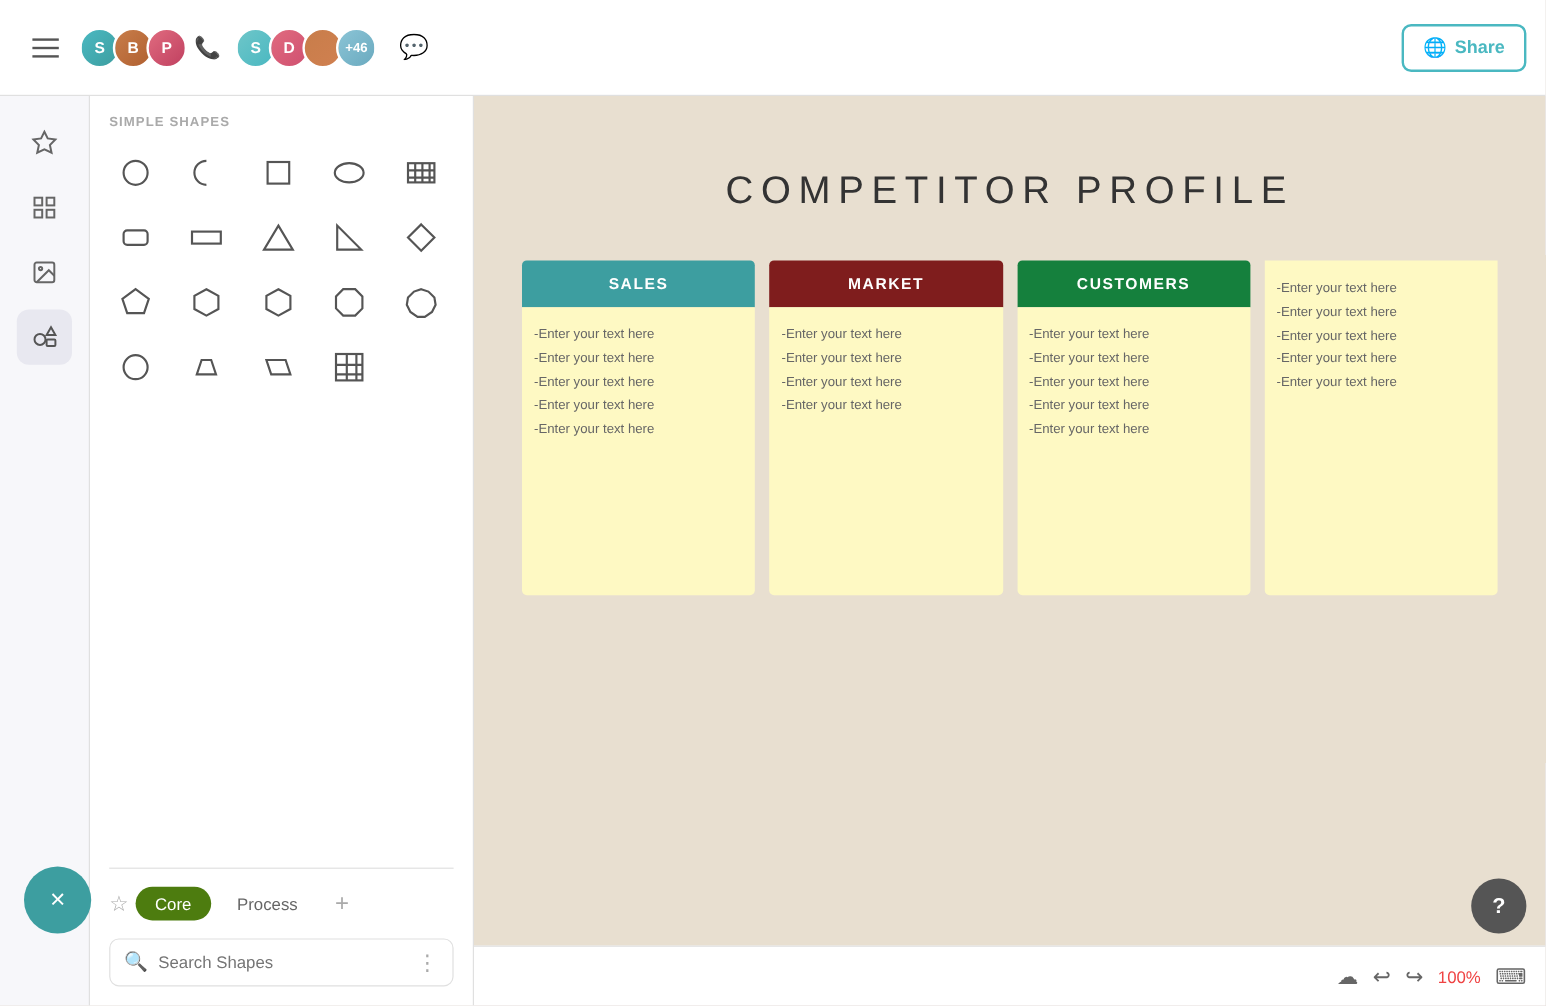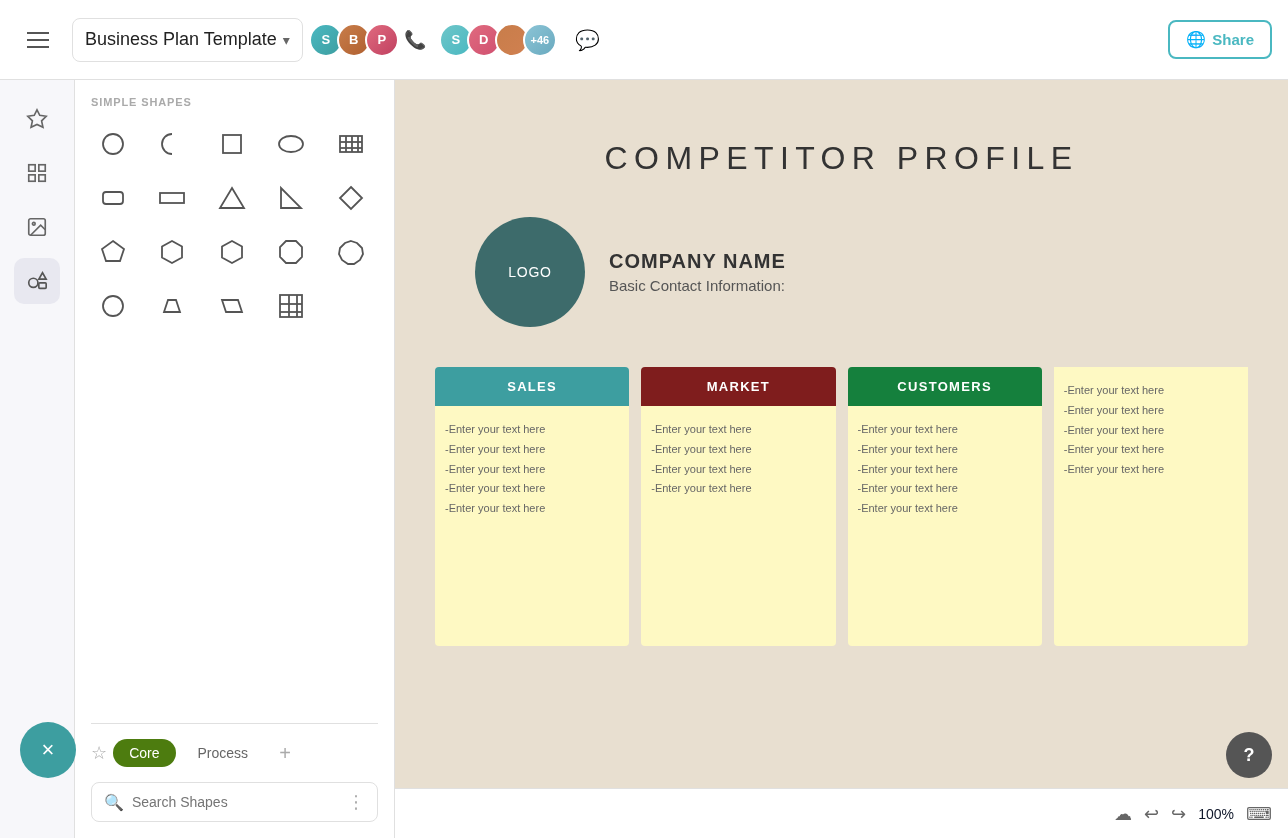--- a/index.html
+++ b/index.html
@@ -140,21 +140,21 @@
     .col-body-text { font-size: 11px; color: #666; line-height: 1.8; }
 
     
     .bottom-bar {
       position: absolute; bottom: 0; left: 395px; right: 0; height: 50px;
       background: #fff; border-top: 1px solid #e0e0e0;
       display: flex; align-items: center; justify-content: flex-end;
       padding: 0 16px; gap: 12px; z-index: 100;
     }
     .bottom-icon { font-size: 18px; color: #666; cursor: pointer; background: none; border: none; }
-    .zoom-label { font-size: 14px; color: #0f172a; font-weight: 500; }
+    .zoom-label { font-size: 14px; color: #ef4444; font-weight: 500; }
     .keyboard-icon { font-size: 18px; color: #666; }
 
     
     .close-fab {
       position: absolute; bottom: 60px; left: 20px; width: 56px; height: 56px;
       background: #3d9ea0; border-radius: 50%; display: flex; align-items: center; justify-content: center;
       cursor: pointer; border: none; z-index: 200; font-size: 22px; color: #fff; font-weight: 300;
     }
 
     
@@ -176,24 +176,20 @@
 </head>
 <body>
 
 <header class="header">
   <button class="menu-btn">
     <span></span>
     <span></span>
     <span></span>
   </button>
 
-  <div class="title-area">
-    <span class="title-text">Business Plan Template</span>
-    <span class="chevron-down">▾</span>
-  </div>
 
   <div class="avatars">
     <div class="avatar av1">S</div>
     <div class="avatar av2">B</div>
     <div class="avatar av3">P</div>
     <div class="phone-icon">📞</div>
   </div>
 
   <div class="avatars-group2 avatars">
     <div class="avatar av4">S</div>
@@ -368,29 +364,20 @@
     <input class="search-input" type="text" placeholder="Search Shapes" style="">
     <button class="more-btn">⋮</button>
   </div>
 </div>
 
 <div class="canvas-area">
   <div class="slide-canvas">
 
     <div class="comp-title">COMPETITOR PROFILE</div>
 
-    <div class="company-row">
-      <div class="logo-circle">
-        <span>LOGO</span>
-      </div>
-      <div class="company-info">
-        <span class="company-name">COMPANY NAME</span>
-        <span class="company-contact">Basic Contact Information:</span>
-      </div>
-    </div>
 
     <div class="data-columns" id="columns-container">
     <div class="data-col">
           <div class="col-header" style="background: rgb(61, 158, 160);">SALES</div>
           <div class="col-body">
             <div class="col-body-text">-Enter  your  text  here</div>
             <div class="col-body-text">-Enter  your  text  here</div>
             <div class="col-body-text">-Enter  your  text  here</div>
             <div class="col-body-text">-Enter  your  text  here</div>
             <div class="col-body-text">-Enter  your  text  here</div>

